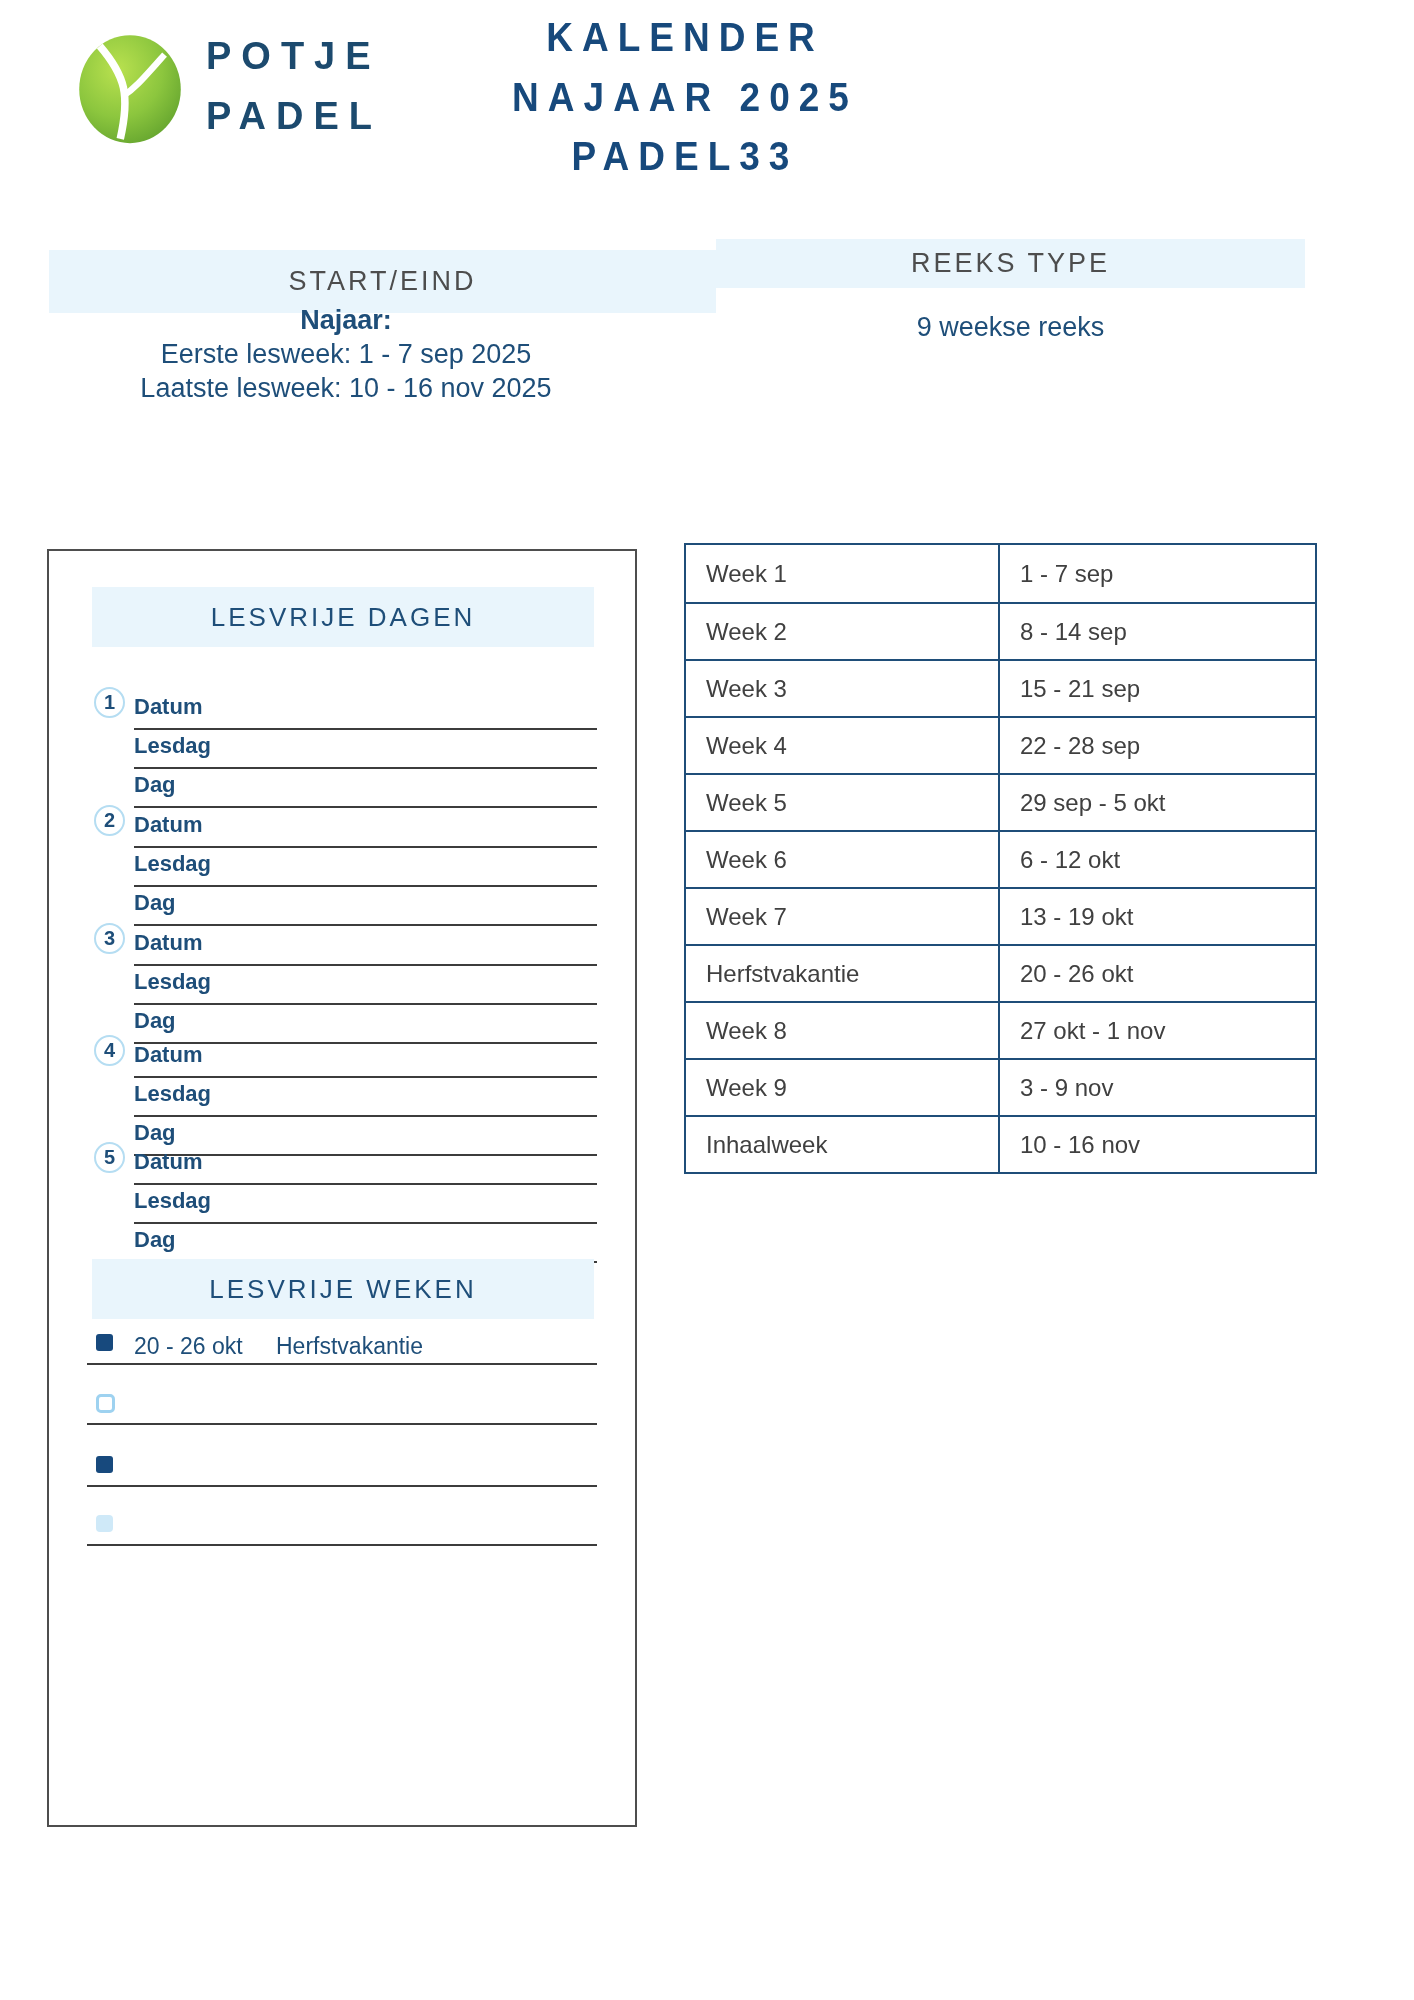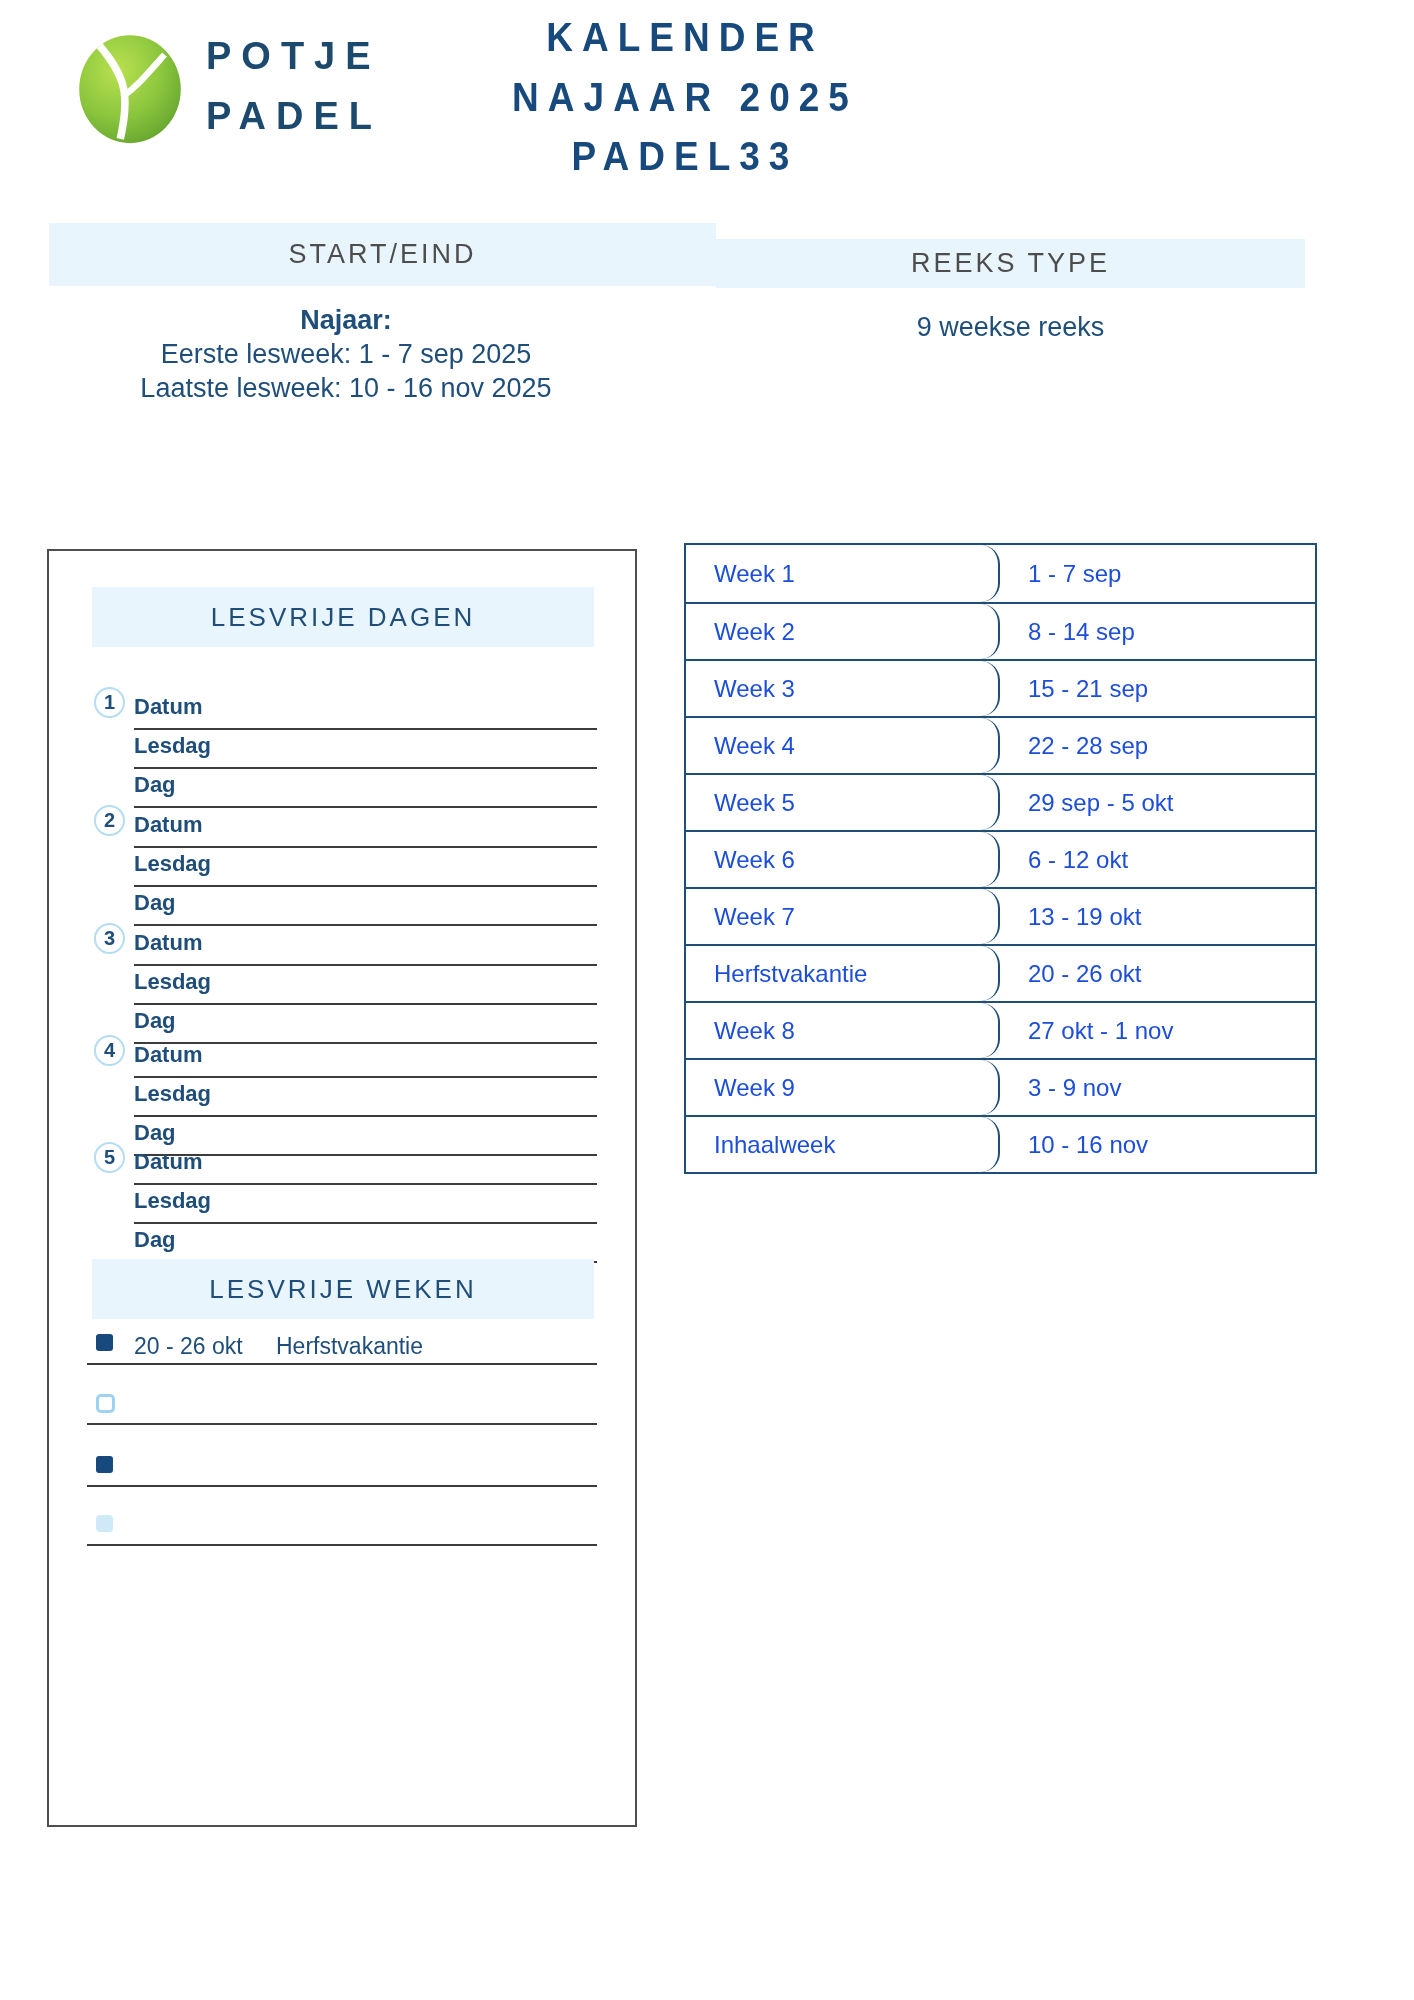--- a/index.html
+++ b/index.html
@@ -11,35 +11,35 @@
   .logo { position:absolute; left:76px; top:28px; width:108px; height:118px; }
   .brand { position:absolute; left:206px; top:26px; color:#1c4a6e; font-size:38px; font-weight:600;
            letter-spacing:10px; line-height:60px; }
   .title { position:absolute; left:435px; top:8px; width:500px; text-align:center;
            color:#17497c; font-size:37px; font-weight:800; letter-spacing:9px; line-height:55px;
            transform:scaleY(1.08); transform-origin:top; }
 
   
   .bar { position:absolute; background:#e9f5fc; display:flex; align-items:center; justify-content:center;
          color:#4d4d4d; font-size:27px; letter-spacing:3px; }
-  .bar-starteind { left:49px;  top:223px; width:667px; height:63px; }
+  .bar-starteind { left:49px;  top:250px; width:667px; height:63px; }
   .bar-reeks     { left:716px; top:239px; width:589px; height:49px; }
   .bar-najaar    { left:703px; top:468px; width:592px; height:63px; }
 
   .starteind-text { position:absolute; left:49px; top:303px; width:594px; text-align:center;
                     color:#1e4e79; font-size:27px; line-height:34px; }
   .starteind-text .season { font-weight:bold; }
   .reeks-value { position:absolute; left:716px; top:312px; width:589px; text-align:center;
                  color:#1e4e79; font-size:27px; }
 
   
   .sched { position:absolute; left:684px; top:543px; width:633px; border:2px solid #1f4e79; }
   .t-row { display:flex; height:57px; }
   .t-row + .t-row { border-top:2px solid #1f4e79; }
-  .t-cell { display:flex; align-items:center; color:#1d4ed8; font-size:24px; padding-left:28px;border-radius:19px; }
+  .t-cell { display:flex; align-items:center; color:#404040; font-size:24px; padding-left:20px; }
   .t-label { width:314px; border-right:2px solid #1f4e79; }
   .t-dates { flex:1; }
 
   
   .left-box { position:absolute; left:47px; top:549px; width:590px; height:1278px; border:2px solid #4e4e4e; }
   .inner-bar { position:absolute; left:43px; width:502px; height:60px; background:#e9f5fc;
                display:flex; align-items:center; justify-content:center;
                color:#1e4e79; font-size:26px; letter-spacing:3px; }
 
   .entry { position:absolute; left:85px; width:463px; }

